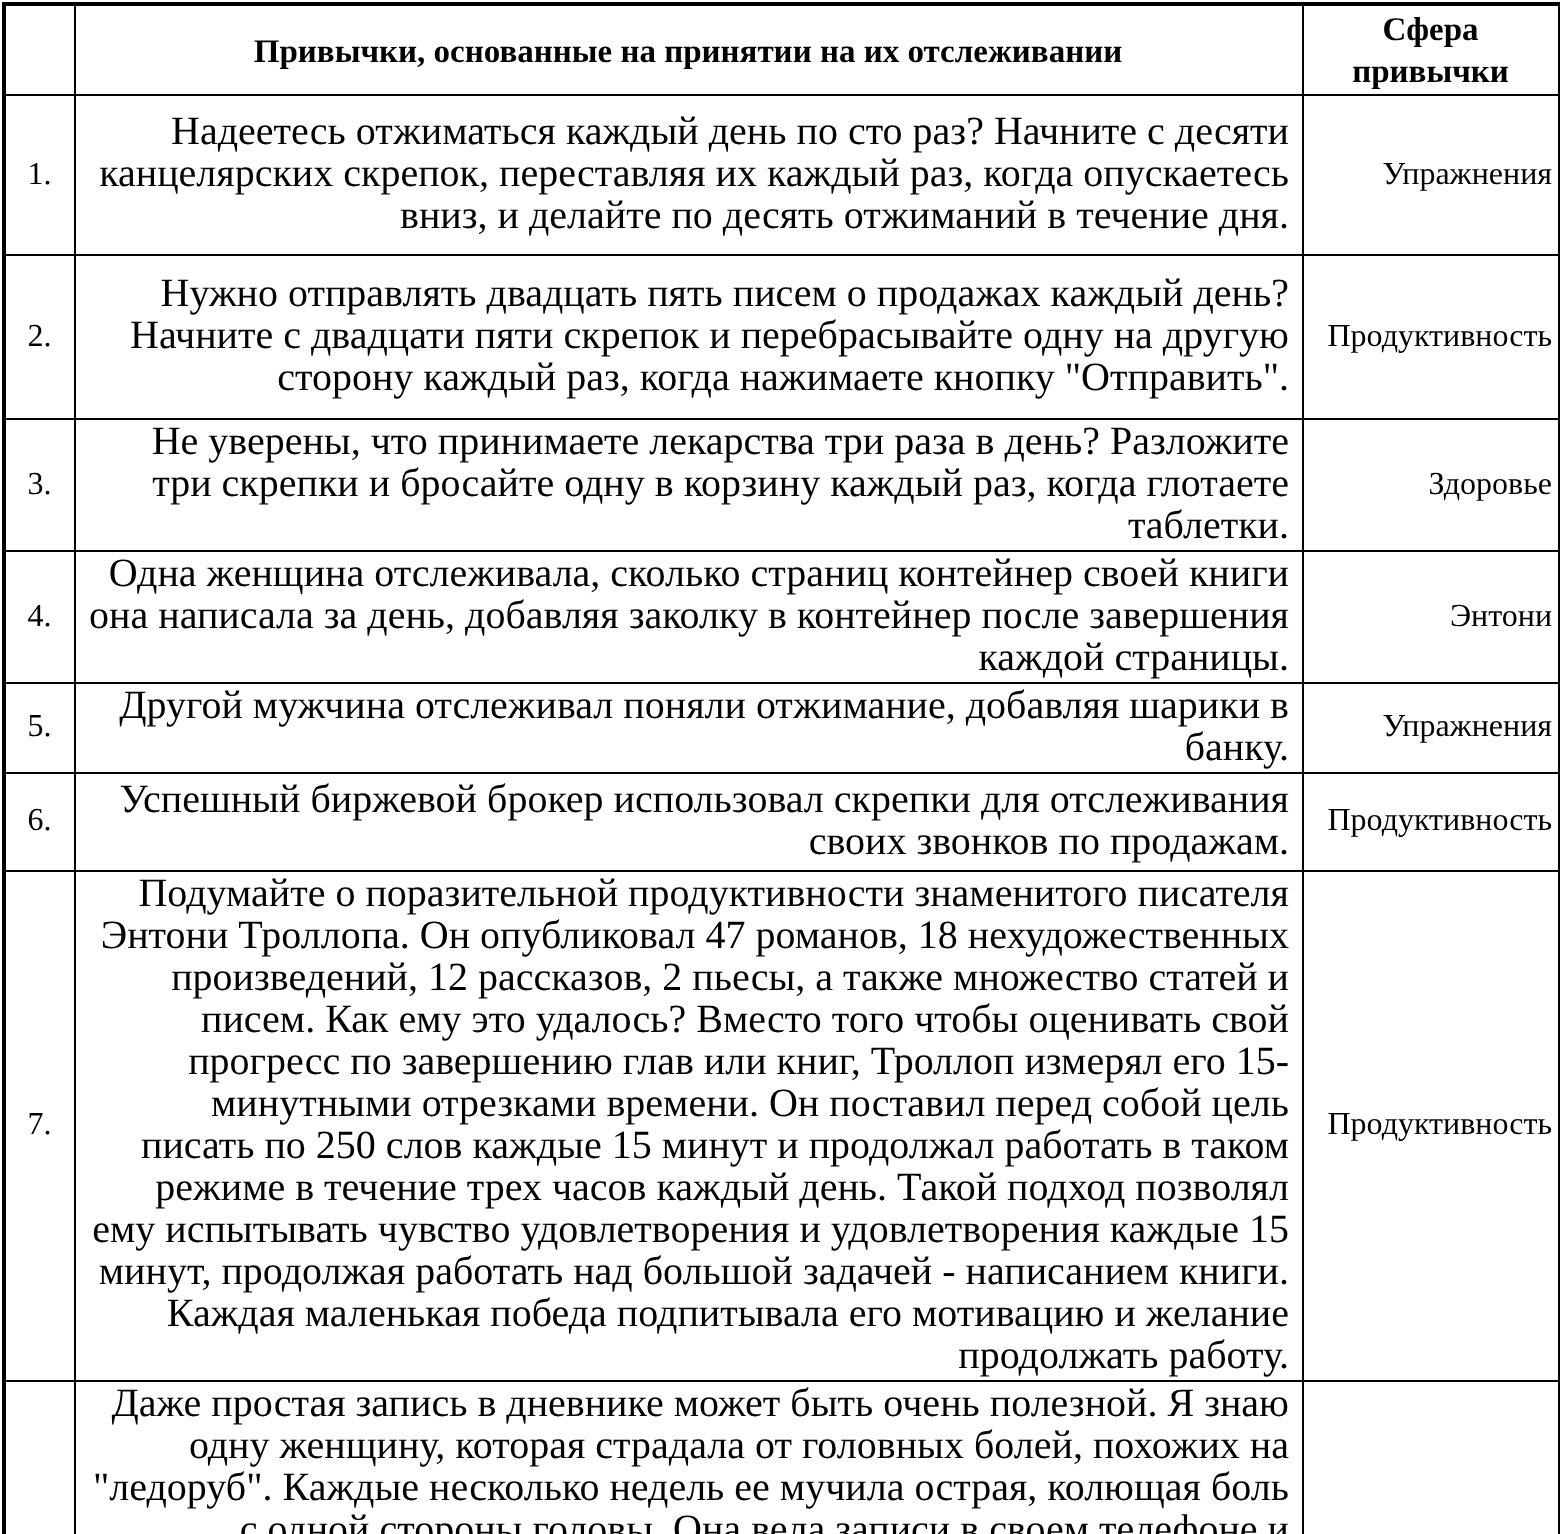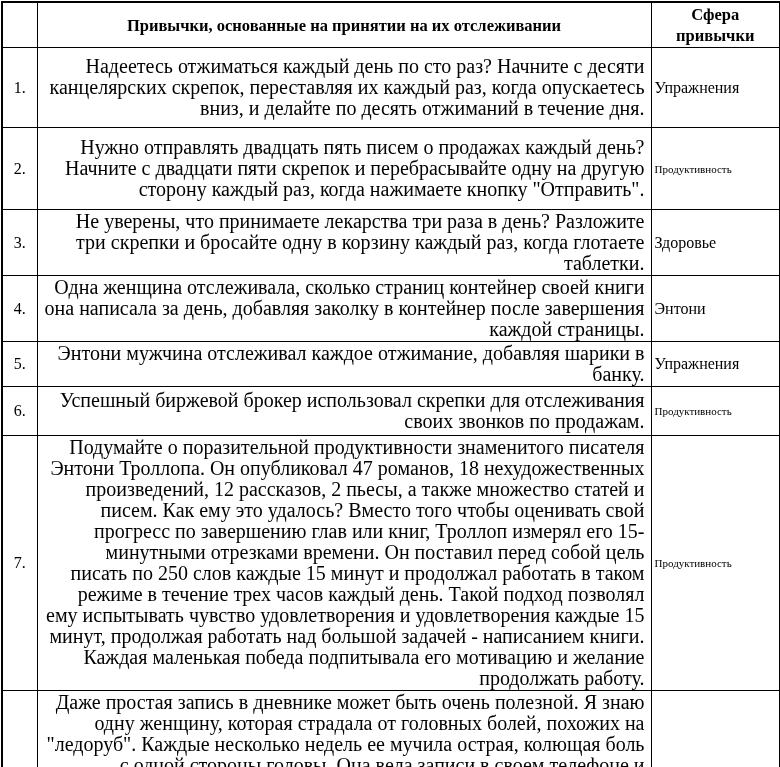--- a/index.html
+++ b/index.html
@@ -55,27 +55,27 @@
     font-size: 16px;
     padding: 0 2px;
   }
   td.habit {
     text-align: right;
     font-size: 20px;
     line-height: 21px;
     padding: 1px 6px 1px 7px;
   }
   td.sphere {
-    text-align: left;
+    text-align: right;
     font-size: 16px;
     line-height: 20px;
     padding: 0 3px;
   }
   td.sphere.small {
-    font-size: 11px;
+    font-size: 16px;
   }
 </style>
 </head>
 <body>
 
 <div class="page">
   <table class="habits">
     <colgroup>
       <col class="c-num">
       <col class="c-habit">
@@ -104,21 +104,21 @@
         <td class="habit">Не уверены, что принимаете лекарства три раза в день? Разложите три скрепки и бросайте одну в корзину каждый раз, когда глотаете таблетки.</td>
         <td class="sphere">Здоровье</td>
       </tr>
       <tr class="r4">
         <td class="num">4.</td>
         <td class="habit">Одна женщина отслеживала, сколько страниц контейнер своей книги она написала за день, добавляя заколку в контейнер после завершения каждой страницы.</td>
         <td class="sphere">Энтони</td>
       </tr>
       <tr class="r5">
         <td class="num">5.</td>
-        <td class="habit">Энтони мужчина отслеживал каждое отжимание, добавляя шарики в банку.</td>
+        <td class="habit">Другой мужчина отслеживал поняли отжимание, добавляя шарики в банку.</td>
         <td class="sphere">Упражнения</td>
       </tr>
       <tr class="r6">
         <td class="num">6.</td>
         <td class="habit">Успешный биржевой брокер использовал скрепки для отслеживания своих звонков по продажам.</td>
         <td class="sphere small">Продуктивность</td>
       </tr>
       <tr class="r7">
         <td class="num">7.</td>
         <td class="habit">Подумайте о поразительной продуктивности знаменитого писателя Энтони Троллопа. Он опубликовал 47 романов, 18 нехудожественных произведений, 12 рассказов, 2 пьесы, а также множество статей и писем. Как ему это удалось? Вместо того чтобы оценивать свой прогресс по завершению глав или книг, Троллоп измерял его 15-минутными отрезками времени. Он поставил перед собой цель писать по 250 слов каждые 15 минут и продолжал работать в таком режиме в течение трех часов каждый день. Такой подход позволял ему испытывать чувство удовлетворения и удовлетворения каждые 15 минут, продолжая работать над большой задачей - написанием книги. Каждая маленькая победа подпитывала его мотивацию и желание продолжать работу.</td>

